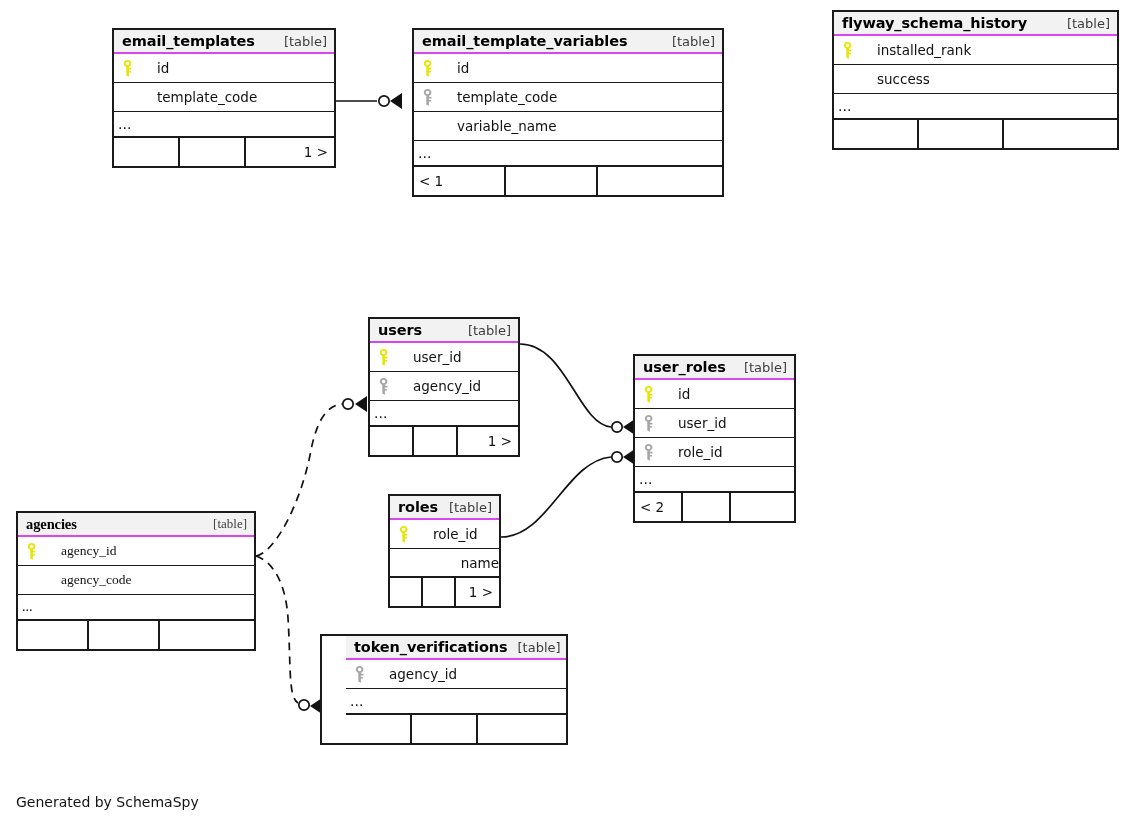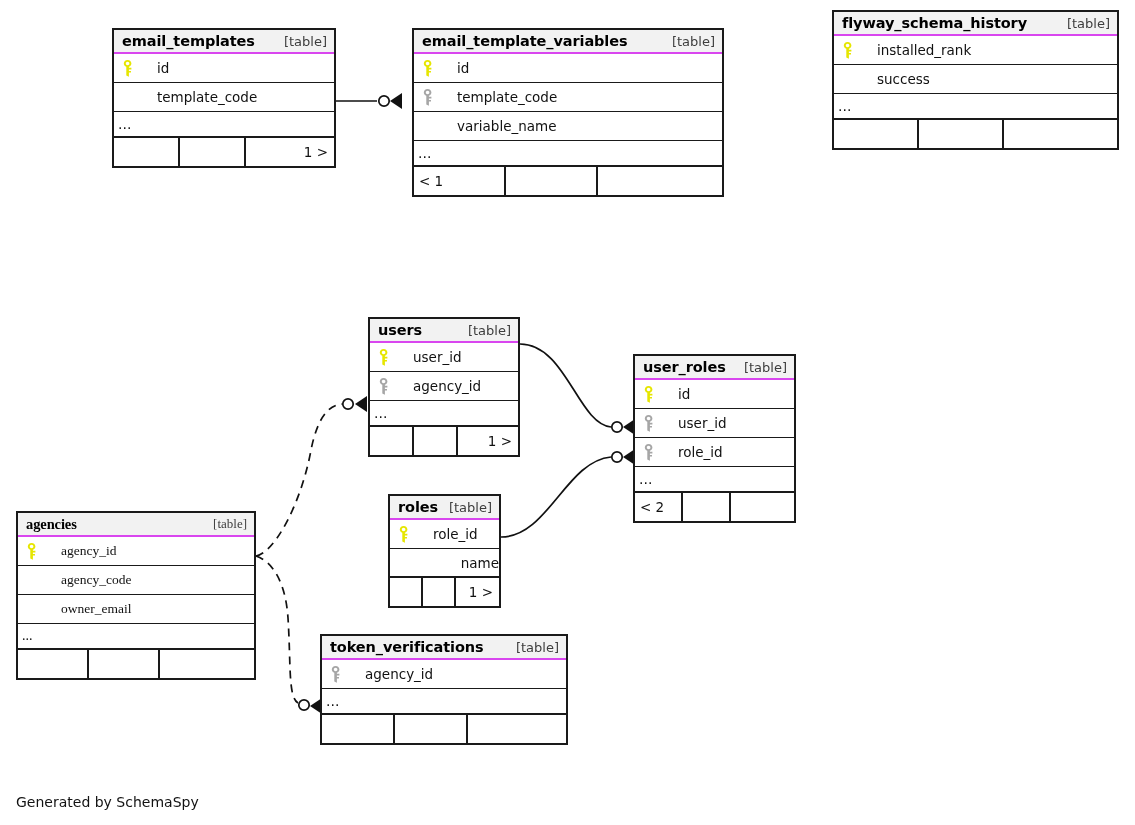--- a/index.html
+++ b/index.html
@@ -355,34 +355,30 @@
             <svg class="keyicon" width="11" height="17" viewBox="0 0 11 17">
               <path fill="#e6e600" d="M4.6 0 C2.3 0 0.8 1.6 0.8 3.5 C0.8 5.1 1.8 6.3 3.3 6.8 L3.3 15.6 L5.9 16.8 L5.9 12.6 L8.0 12.6 L8.0 11.0 L5.9 11.0 L5.9 9.4 L8.4 9.4 L8.4 7.8 L5.9 7.8 L5.9 6.8 C7.4 6.3 8.4 5.1 8.4 3.5 C8.4 1.6 6.9 0 4.6 0 Z M4.6 1.8 C5.6 1.8 6.4 2.6 6.4 3.5 C6.4 4.4 5.6 5.2 4.6 5.2 C3.6 5.2 2.8 4.4 2.8 3.5 C2.8 2.6 3.6 1.8 4.6 1.8 Z"></path>
             </svg>
           </span>
           <span class="col-label">agency_id</span>
         </div>
         <div class="col-row">
           <span class="col-keyslot"></span>
           <span class="col-label">agency_code</span>
         </div>
-        <div class="col-row">
-          <span class="col-keyslot"></span>
-          <span class="col-label">owner_email</span>
-        </div>
         <div class="ellipsis-row">
           <span>...</span>
         </div>
         <div class="footer-row">
           <div class="footer-cell left-txt" style="width: 71px;"></div>
           <div class="footer-cell" style="width: 71px;"></div>
           <div class="footer-cell right-txt" style="width: 94px;"></div>
         </div>
       </div>
-      <div class="table-box" style="left: 320px; top: 634px; width: 248px;">
+      <div class="table-box" style="left: 320px; top: 634px; width: 248px; padding-left: 24px;">
         <div class="tbl-header">
           <span class="tbl-name">token_verifications</span>
           <span class="tbl-tag">[table]</span>
         </div>
         <div class="col-row">
           <span class="col-keyslot">
             <svg class="keyicon" width="11" height="17" viewBox="0 0 11 17">
               <path fill="#a6a6a6" d="M4.6 0 C2.3 0 0.8 1.6 0.8 3.5 C0.8 5.1 1.8 6.3 3.3 6.8 L3.3 15.6 L5.9 16.8 L5.9 12.6 L8.0 12.6 L8.0 11.0 L5.9 11.0 L5.9 9.4 L8.4 9.4 L8.4 7.8 L5.9 7.8 L5.9 6.8 C7.4 6.3 8.4 5.1 8.4 3.5 C8.4 1.6 6.9 0 4.6 0 Z M4.6 1.8 C5.6 1.8 6.4 2.6 6.4 3.5 C6.4 4.4 5.6 5.2 4.6 5.2 C3.6 5.2 2.8 4.4 2.8 3.5 C2.8 2.6 3.6 1.8 4.6 1.8 Z"></path>
             </svg>
           </span>

